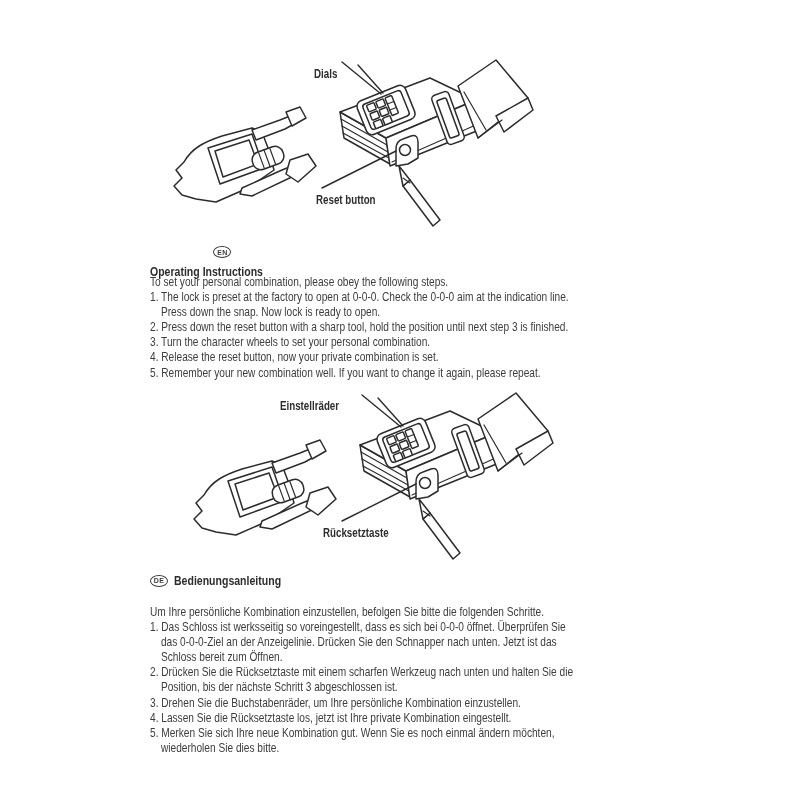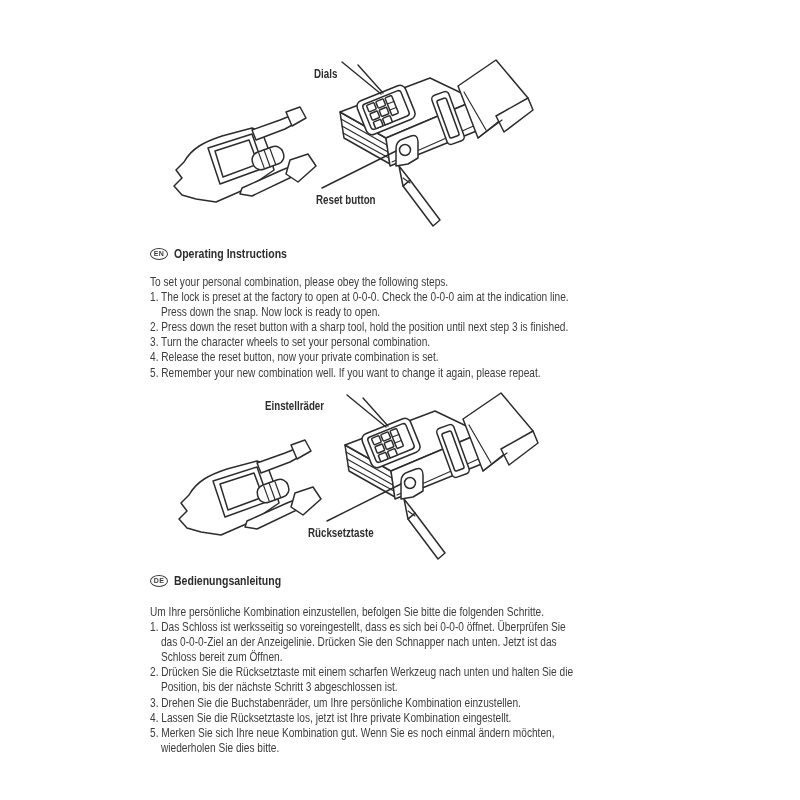--- a/index.html
+++ b/index.html
@@ -105,36 +105,36 @@
 <div class="sheet">
 
   <div class="diagram" style="left:152px;top:52px;">
     <svg viewBox="0 0 395 185" width="395" height="185">
       <use href="#buckle-art"></use>
     </svg>
     <div class="dlabel" style="left:162px;top:15px;">Dials</div>
     <div class="dlabel" style="left:164px;top:141px;">Reset button</div>
   </div>
 
-  <div class="section-header" style="left:150px;top:246px;">
+  <div class="section-header" style="left:150px;top:246px;flex-direction:column;">
     <span class="lang-badge">EN</span>
     <span class="section-title">Operating Instructions</span>
   </div>
 
   <div class="body-text" style="left:150px;top:274px;">
     <div class="line">To set your personal combination, please obey the following steps.</div>
     <div class="line">1. The lock is preset at the factory to open at 0-0-0. Check the 0-0-0 aim at the indication line.</div>
     <div class="line cont">Press down the snap. Now lock is ready to open.</div>
     <div class="line">2. Press down the reset button with a sharp tool, hold the position until next step 3 is finished.</div>
     <div class="line">3. Turn the character wheels to set your personal combination.</div>
     <div class="line">4. Release the reset button, now your private combination is set.</div>
     <div class="line">5. Remember your new combination well. If you want to change it again, please repeat.</div>
   </div>
 
-  <div class="diagram" style="left:157px;top:385px;">
+  <div class="diagram" style="left:172px;top:385px;">
     <svg viewBox="0 0 395 185" width="395" height="185">
       <use href="#buckle-art"></use>
     </svg>
     <div class="dlabel" style="left:108px;top:14px;">Einstellräder</div>
     <div class="dlabel" style="left:151px;top:141px;">Rücksetztaste</div>
   </div>
 
   <div class="section-header" style="left:150px;top:573px;">
     <span class="lang-badge">DE</span>
     <span class="section-title">Bedienungsanleitung</span>

